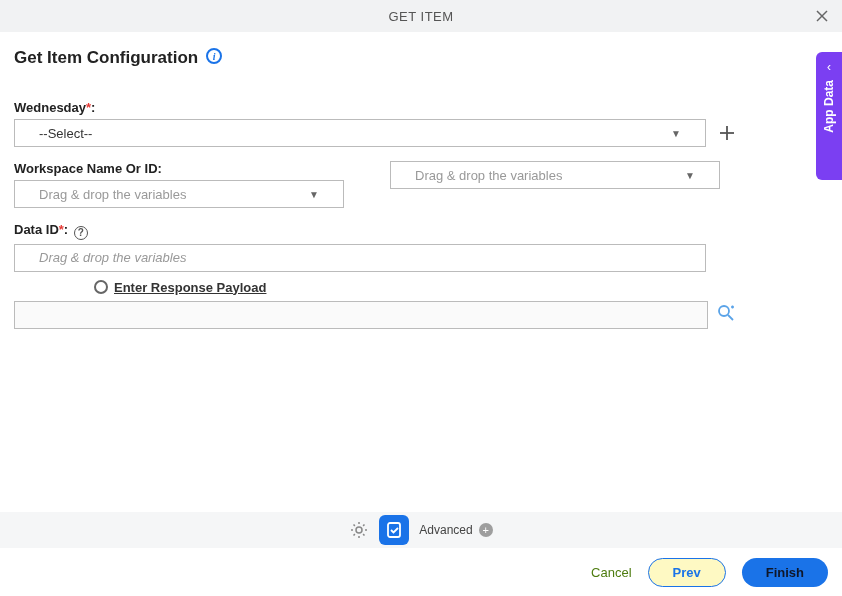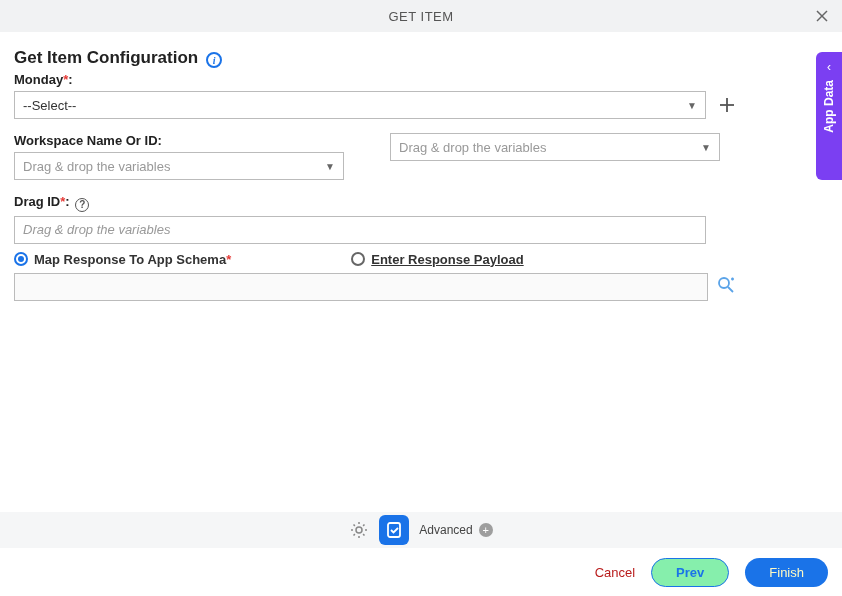--- a/index.html
+++ b/index.html
@@ -40,23 +40,23 @@
   justify-content: center;
 }
 .close-icon svg { stroke: #666; }
 
 .main {
   padding: 16px 14px 0 14px;
 }
 
 .page-title-row {
   display: flex;
-  align-items: flex-end;
+  align-items: flex-start;
   gap: 8px;
-  margin-bottom: 4px;
+  margin-bottom: 32px;
 }
 .page-title {
   font-size: 17px;
   font-weight: bold;
   color: #222;
 }
 .info-icon {
   width: 16px;
   height: 16px;
   border: 2px solid #1a73e8;
@@ -100,21 +100,21 @@
   margin-bottom: 14px;
 }
 .col { flex: 1; }
 
 .select, .input, .combo {
   width: 100%;
   height: 28px;
   border: 1px solid #bbb;
   background: #fff;
   font-size: 13px;
-  padding: 0 8px;
+  padding: 0 24px;
   color: #333;
 }
 .select {
   display: flex;
   align-items: center;
   justify-content: space-between;
 }
 .select-text { color: #333; }
 .caret {
   font-size: 10px;
@@ -268,42 +268,42 @@
   right: 0;
   bottom: 0;
   height: 48px;
   display: flex;
   align-items: center;
   justify-content: flex-end;
   gap: 16px;
   padding: 0 14px;
 }
 .btn-cancel {
-  color: #b91c1c;
+  color: #4d7c0f;
   font-size: 13px;
   cursor: pointer;
 }
 .btn-outline {
   border: 1.5px solid #1a73e8;
   color: #1a73e8;
-  background: #86efac;
+  background: #fef9c3;
   border-radius: 16px;
   padding: 6px 24px;
   font-size: 13px;
   font-weight: bold;
   cursor: pointer;
 }
 .btn-primary {
   border: none;
   background: #1a73e8;
-  color: #fef9c3;
+  color: #0f172a;
   border-radius: 16px;
   padding: 7px 24px;
   font-size: 13px;
-  font-weight: normal;
+  font-weight: bold;
   cursor: pointer;
 }
 
 .two-col { width: 692px; gap: 46px; }
 .full-input { width: 692px; }
 .col .combo { width: 330px; }
 </style>
 </head>
 <body>
 
@@ -323,21 +323,21 @@
 </div>
 
 <div class="main">
 
   <div class="page-title-row">
     <div class="page-title">Get Item Configuration</div>
     <div class="info-icon">i</div>
   </div>
 
   <label class="field-label">
-    <span>Monday</span><span class="req">*</span><span class="colon">:</span>
+    <span>Wednesday</span><span class="req">*</span><span class="colon">:</span>
   </label>
   <div class="monday-row">
     <div class="select">
       <span class="select-text">--Select--</span>
       <span class="caret">▼</span>
     </div>
     <div class="plus-btn">
       <svg width="18" height="18" viewBox="0 0 18 18">
           <line x1="9" y1="2" x2="9" y2="16" stroke-width="1.8"></line>
           <line x1="2" y1="9" x2="16" y2="9" stroke-width="1.8"></line>
@@ -355,34 +355,28 @@
     </div>
     <div class="col">
       <div class="combo">
         <span class="placeholder">Drag &amp; drop the variables</span>
         <span class="caret">▼</span>
       </div>
     </div>
   </div>
 
   <label class="field-label">
-    <span>Drag ID</span><span class="req">*</span><span class="colon">:</span>
+    <span>Data ID</span><span class="req">*</span><span class="colon">:</span>
     <span class="help-circle">?</span>
   </label>
   <div class="input full-input" style="display:flex;align-items:center;">
     <span class="placeholder-italic">Drag &amp; drop the variables</span>
   </div>
 
   <div class="radio-row">
-    <div class="radio-option">
-      <div class="radio-circle">
-          <div class="radio-dot"></div>
-        </div>
-      <span class="radio-label"><span>Map Response To App Schema</span><span class="req">*</span></span>
-    </div>
     <div class="radio-option" style="margin-left:80px;text-decoration:underline;">
       <div class="radio-circle off"></div>
       <span class="radio-label">Enter Response Payload</span>
     </div>
   </div>
 
   <div class="schema-row full-input" style="width:722px;">
     <input class="input" readonly="" style="flex: 1 1 0%; background: rgb(250, 250, 250);">
     <div class="search-icon">
       <svg width="20" height="20" viewBox="0 0 20 20">

